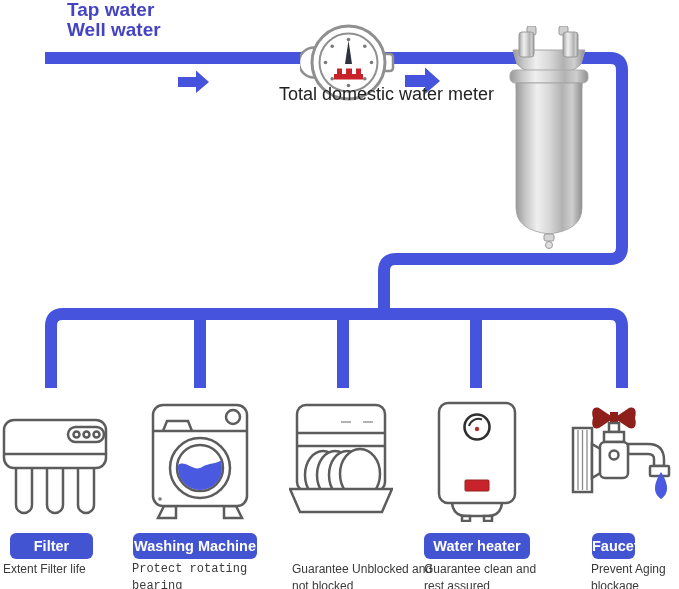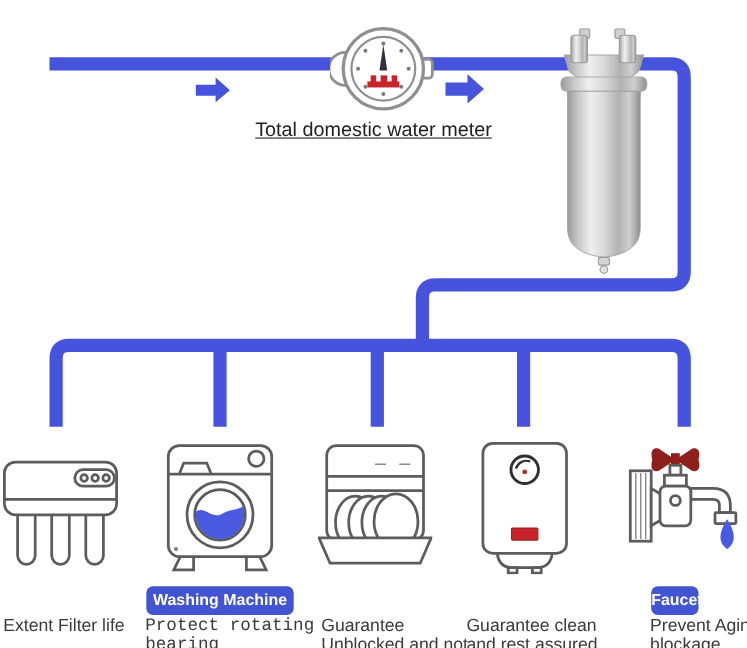--- a/index.html
+++ b/index.html
@@ -4,32 +4,32 @@
 <style>
   html,body{margin:0;padding:0;background:#fff;}
   .canvas{position:relative;width:679px;height:589px;background:#fff;overflow:hidden;
           font-family:"Liberation Sans",sans-serif;}
   .abs{position:absolute;}
   .pipes{left:0;top:0;z-index:1;}
   .pipe{stroke:var(--c-pipe);stroke-width:12;fill:none;}
   .arrow{fill:var(--c-pipe);}
   .title{left:67px;top:0;z-index:3;font-size:19px;font-weight:bold;line-height:20px;
          color:var(--c-title-text);}
-  .meter-caption{left:232px;top:108px;width:262px;z-index:3;text-align:left;
-         font-size:18px;color:var(--c-meter-text);text-decoration:underline;}
+  .meter-caption{left:232px;top:84px;width:262px;z-index:3;text-align:right;
+         font-size:18px;color:var(--c-meter-text);}
   .meter-svg{left:300px;top:18px;z-index:2;}
   .vessel-svg{left:503px;top:26px;z-index:2;}
   .appliance-svg{z-index:2;}
   .i1{left:2px;top:418px;}  .i2{left:150px;top:402px;} .i3{left:289px;top:403px;}
   .i4{left:436px;top:400px;} .i5{left:568px;top:402px;}
   .pill{top:533px;height:26px;z-index:3;border-radius:6px;background:var(--c-label-bg);
         color:#fff;font-weight:bold;font-size:14.5px;line-height:26px;text-align:center;}
-  .p1{left:10px;width:83px;} .p2{left:133px;width:134px;} .p3{left:294px;width:94px;}
+  .p1{left:10px;width:83px;} .p2{left:133px;width:124px;} .p3{left:294px;width:94px;}
   .p4{left:424px;width:106px;} .p5{left:592px;width:43px;}
-  .cap{top:561px;z-index:3;font-size:16px;line-height:17px;color:var(--c-caption-text);}
+  .cap{top:561px;z-index:3;font-size:12px;line-height:17px;color:var(--c-caption-text);}
   .c1{left:3px;width:120px;} .c2{left:132px;width:172px;font-family:Liberation Mono, monospace;} .c3{left:292px;width:142px;}
   .c4{left:424px;width:132px;} .c5{left:591px;width:100px;}
   
   .st{stroke:var(--c-outline);stroke-width:2.5;fill:none;}
   .stf{stroke:var(--c-outline);stroke-width:2.5;fill:#fff;}
   .thin{stroke:#8a8a8a;stroke-width:1.3;fill:none;}
   .mring{stroke:#8f8f8f;fill:#fff;}
   .dot{fill:#7a7a7a;}
   .red{fill:var(--c-meter-red);}
   .needle{fill:var(--c-needle);}
@@ -44,20 +44,24 @@
   <svg class="abs pipes" width="679" height="589" viewBox="0 0 679 589">
     <path class="pipe" d="M45,58 H610 Q622,58 622,70 V247 Q622,259 610,259 H396 Q384,259 384,271 V314"></path>
     <path class="pipe" d="M51,388 V326 Q51,314 63,314 H610 Q622,314 622,326 V388"></path>
     <path class="pipe" d="M200,318 V388"></path>
     <path class="pipe" d="M343,318 V388"></path>
     <path class="pipe" d="M476,318 V388"></path>
     <polygon class="arrow" points="178,77 196,77 196,70.5 209,82 196,93 196,87 178,87"></polygon>
     <polygon class="arrow" points="405,75 425,75 425,67.5 440,81 425,94 425,87 405,87"></polygon>
   </svg>
 
+  <div class="abs title">
+    <div>Tap water</div>
+    <div>Well water</div>
+  </div>
 
   <svg class="abs meter-svg" width="97" height="92" viewBox="0 0 97 92">
     <circle class="mring" cx="14" cy="44.5" r="15" stroke-width="2.5"></circle>
     <rect class="mring" x="78" y="36" width="15" height="17" rx="3" stroke-width="2.5"></rect>
     <circle class="mring" cx="48.5" cy="44.5" r="36.5" stroke-width="3"></circle>
     <circle class="mring" cx="48.5" cy="44.5" r="29" stroke-width="2"></circle>
     <circle class="dot" cx="48.5" cy="21.5" r="1.8"></circle>
     <circle class="dot" cx="64.8" cy="28.2" r="1.8"></circle>
     <circle class="dot" cx="71.5" cy="44.5" r="1.8"></circle>
     <circle class="dot" cx="64.8" cy="60.8" r="1.8"></circle>
@@ -166,21 +170,23 @@
     <path class="stf" d="M24,42 L34,48 V70 L24,76 Z"></path>
     <rect class="stf" x="41" y="21" width="10" height="9"></rect>
     <rect class="stf" x="36" y="30" width="20" height="10"></rect>
     <path class="stf" d="M60,42 H80 Q96,42 96,58 V64 H86 V57 Q86,52 80,52 H60 Z"></path>
     <rect class="stf" x="32" y="40" width="28" height="36" rx="5"></rect>
     <circle class="st" cx="46" cy="53" r="4.5" stroke-width="2"></circle>
     <rect class="stf" x="82" y="64" width="19" height="10" rx="1"></rect>
     <path class="water" d="M93,70 C86,81 84,91 93,97 C102,91 100,81 93,70 Z"></path>
   </svg>
 
+  <div class="abs pill p1">Filter</div>
   <div class="abs pill p2">Washing Machine</div>
+  <div class="abs pill p4">Water heater</div>
   <div class="abs pill p5">Faucet</div>
 
   <div class="abs cap c1">Extent Filter life</div>
   <div class="abs cap c2">Protect rotating bearing</div>
   <div class="abs cap c3">Guarantee Unblocked and not blocked</div>
   <div class="abs cap c4">Guarantee clean and rest assured</div>
   <div class="abs cap c5">Prevent Aging blockage</div>
 
 </div>
 

